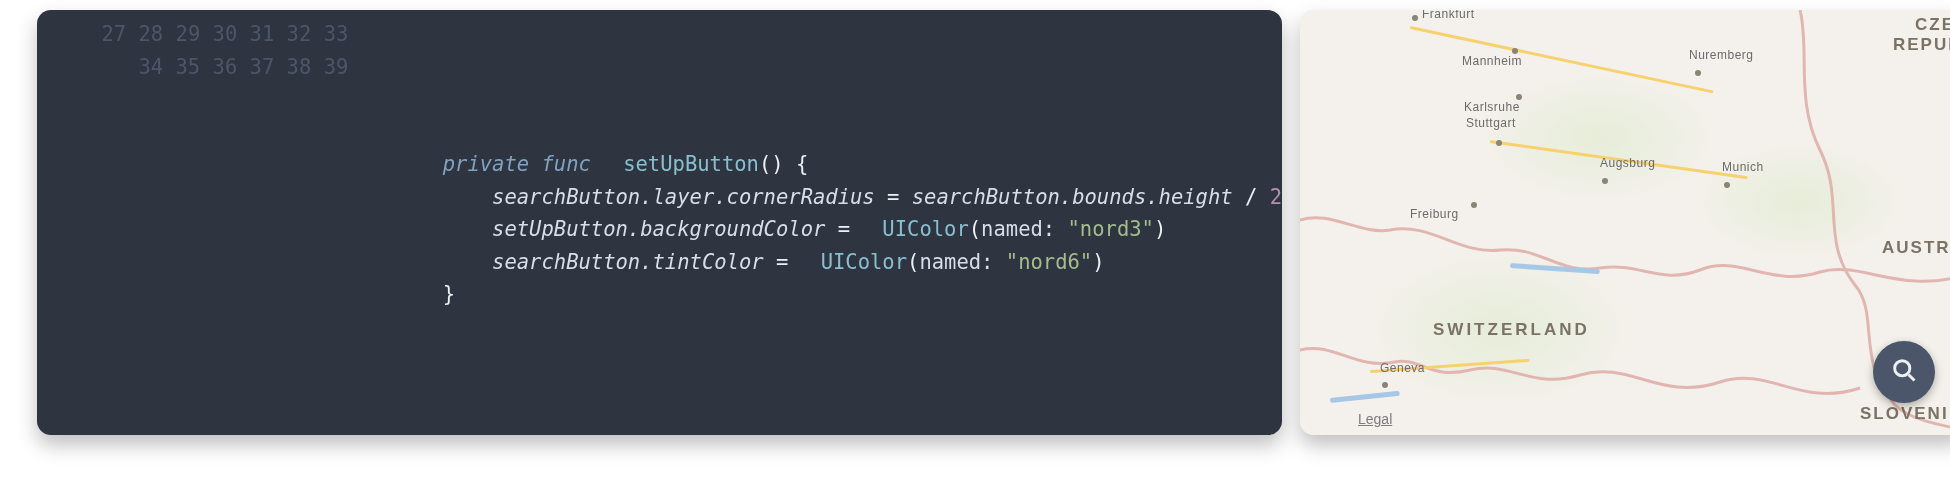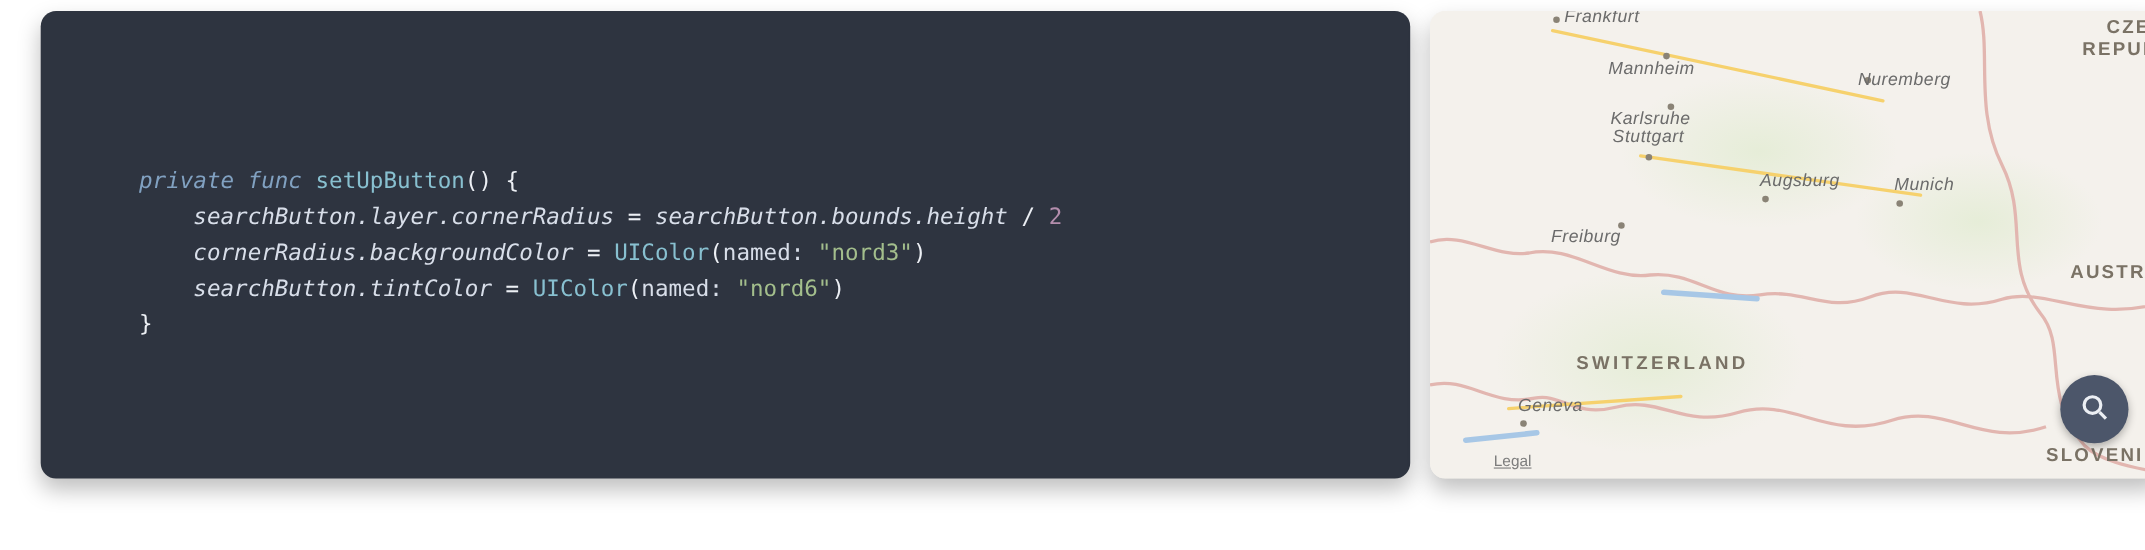--- a/index.html
+++ b/index.html
@@ -43,21 +43,21 @@
     .code {
       padding: 6px 0 6px 40px;
       color: #d8dee9;
       font-size: 20.5px;
       line-height: 32.5px;
       white-space: pre;
       font-family: 'SF Mono', 'Monaco', 'Menlo', monospace;
     }
 
     .kw   { color: #81a1c1; font-style: italic; }        
-    .fn   { color: #88c0d0; }                              
+    .fn   { color: #88c0d0; margin-left: 20px; }                              
     .prop { color: #d8dee9; font-style: italic; }          
     .str  { color: #a3be8c; }                              
     .num  { color: #b48ead; }                              
     .punc { color: #eceff4; }                              
     .paren{ color: #eceff4; }
     .arg  { color: #d8dee9; }
 
     .map-panel {
       flex: 0 0 665px;
       height: 425px;
@@ -80,24 +80,23 @@
     }
 
     .border-path {
       position: absolute;
       inset: 0;
     }
 
     .city-label {
       position: absolute;
       color: #6b6b6b;
-      font-size: 16px;
+      font-size: 12px;
       letter-spacing: .5px;
       white-space: nowrap;
-      font-style: italic;
     }
     .city-dot {
       position: absolute;
       width: 6px;
       height: 6px;
       background: #8a8376;
       border-radius: 50%;
     }
     .country-label {
       position: absolute;
@@ -155,27 +154,40 @@
       height: 28px;
       stroke: #eceff4;
       stroke-width: 2.5;
       fill: none;
     }
   </style>
 </head>
 <body>
 
 <div class="code-panel">
+  <div class="gutter" id="gutter">27
+28
+29
+30
+31
+32
+33
+34
+35
+36
+37
+38
+39</div>
   <div class="code" id="code">
 
 
 
     <span class="kw">private</span> <span class="kw">func</span> <span class="fn">setUpButton</span><span class="paren">()</span><span class="punc"> {</span>
         <span class="prop">searchButton.layer.cornerRadius</span><span class="punc"> = </span><span class="prop">searchButton.bounds.height</span><span class="punc"> / </span><span class="num">2</span>
-        <span class="prop">cornerRadius.backgroundColor</span><span class="punc"> = </span><span class="fn">UIColor</span><span class="paren">(</span><span class="arg">named: </span><span class="str">"nord3"</span><span class="paren">)</span>
+        <span class="prop">setUpButton.backgroundColor</span><span class="punc"> = </span><span class="fn">UIColor</span><span class="paren">(</span><span class="arg">named: </span><span class="str">"nord3"</span><span class="paren">)</span>
         <span class="prop">searchButton.tintColor</span><span class="punc"> = </span><span class="fn">UIColor</span><span class="paren">(</span><span class="arg">named: </span><span class="str">"nord6"</span><span class="paren">)</span>
     <span class="punc">}</span>
 
 
 
 </div>
 </div>
 
 <div class="map-panel">
   <div class="map-surface"></div>
@@ -192,21 +204,21 @@
 
   <div class="river" style="left:30px; top:388px; width:70px; transform:rotate(-6deg);"></div>
   <div class="river" style="left:210px; top:253px; width:90px; transform:rotate(4deg);"></div>
 
   <div id="labels">
       <div class="city-dot" style="left: 112px; top: 5px;"></div>
       <div class="city-label" style="left: 122px; top: -3px;">Frankfurt</div>
       <div class="city-dot" style="left: 212px; top: 38px;"></div>
       <div class="city-label" style="left: 162px; top: 44px;">Mannheim</div>
       <div class="city-dot" style="left: 395px; top: 60px;"></div>
-      <div class="city-label" style="left: 389px; top: 54px;">Nuremberg</div>
+      <div class="city-label" style="left: 389px; top: 38px;">Nuremberg</div>
       <div class="city-dot" style="left: 216px; top: 84px;"></div>
       <div class="city-label" style="left: 164px; top: 90px;">Karlsruhe</div>
       <div class="city-dot" style="left: 196px; top: 130px;"></div>
       <div class="city-label" style="left: 166px; top: 106px;">Stuttgart</div>
       <div class="city-dot" style="left: 302px; top: 168px;"></div>
       <div class="city-label" style="left: 300px; top: 146px;">Augsburg</div>
       <div class="city-dot" style="left: 424px; top: 172px;"></div>
       <div class="city-label" style="left: 422px; top: 150px;">Munich</div>
       <div class="city-dot" style="left: 171px; top: 192px;"></div>
       <div class="city-label" style="left: 110px; top: 197px;">Freiburg</div>

